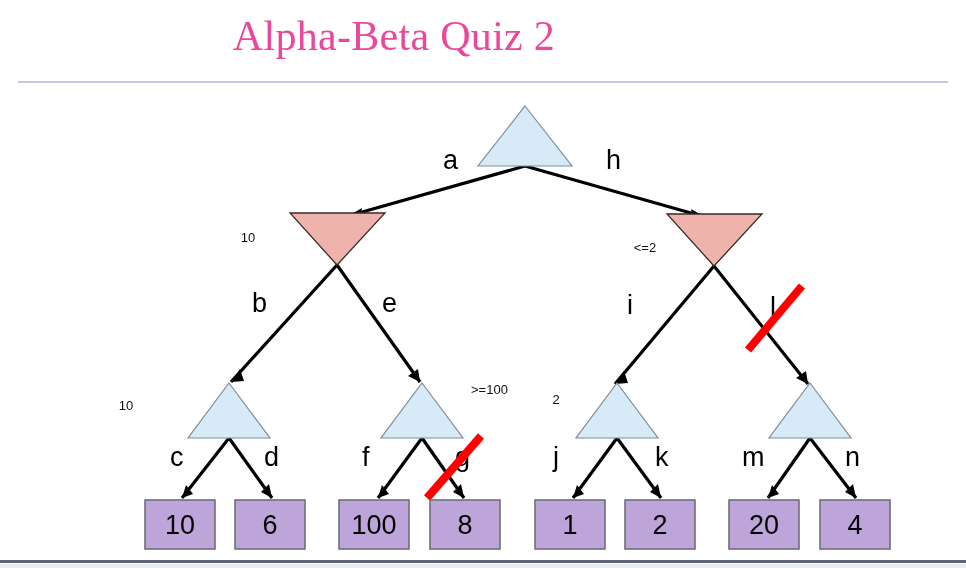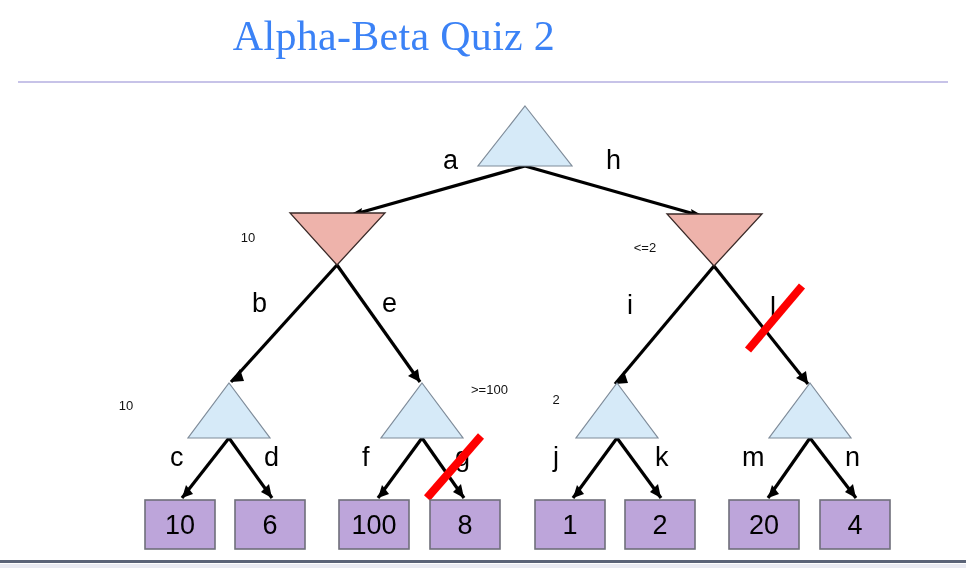--- a/index.html
+++ b/index.html
@@ -23,21 +23,21 @@
   }
   #slide-title {
     position: absolute;
     left: 0;
     top: 12px;
     width: 788px;
     text-align: center;
     font-family: "Liberation Serif", serif;
     font-size: 42px;
     font-weight: normal;
-    color: #3b82f6;
+    color: #ec4899;
     letter-spacing: 0.3px;
     line-height: 1.15;
   }
   #title-rule {
     position: absolute;
     left: 18px;
     top: 81px;
     width: 930px;
     height: 2px;
     background: #c7c3e8;

